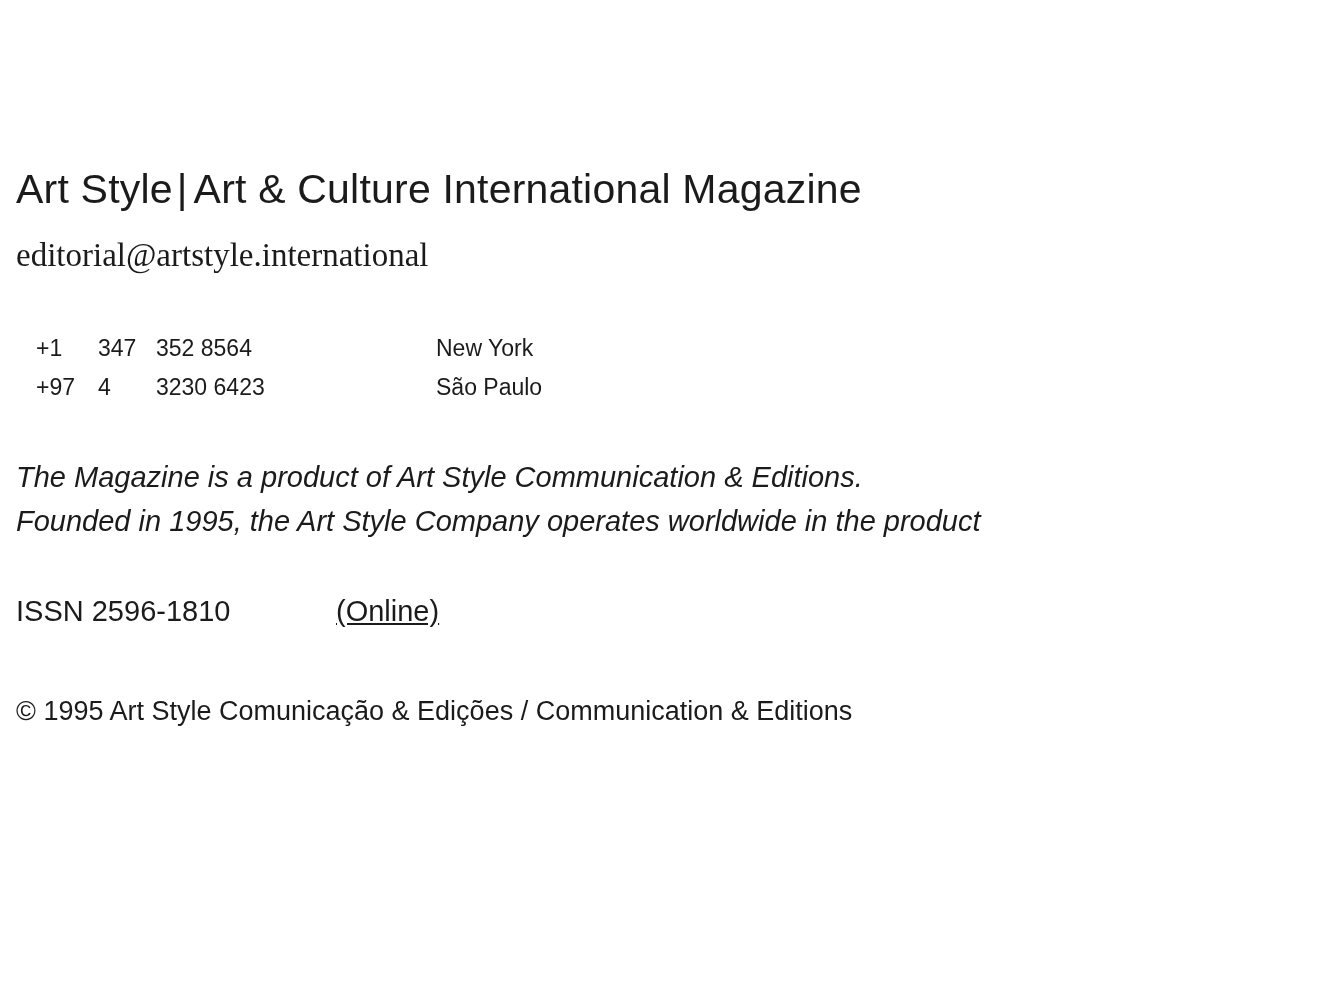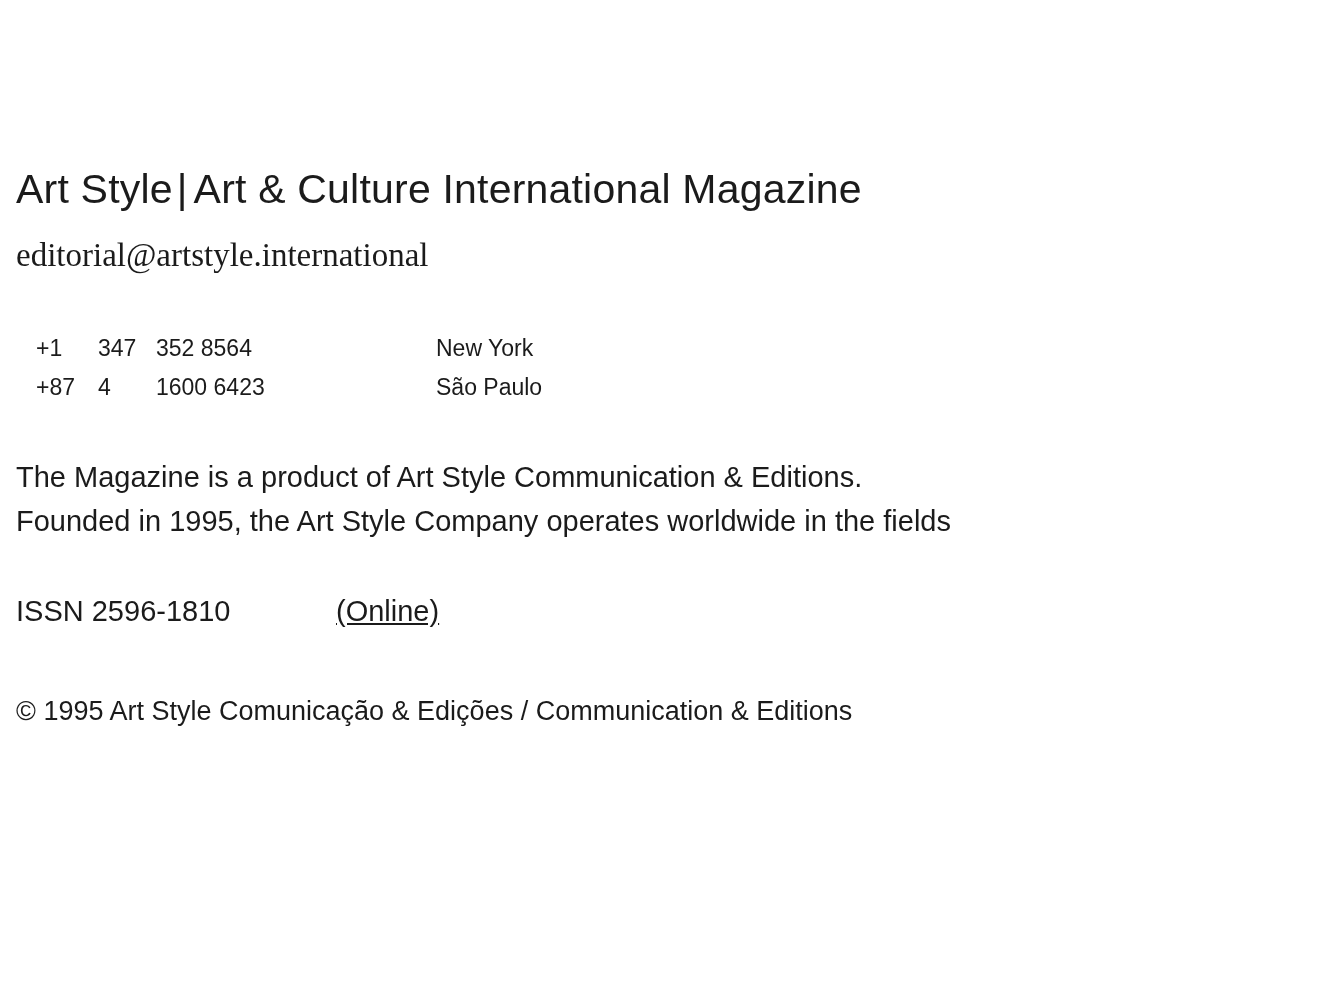--- a/index.html
+++ b/index.html
@@ -62,20 +62,21 @@
     width: 62px;
   }
   .phone-row .num .ac {
     display: inline-block;
     width: 58px;
   }
   .about {
     font-size: 29px;
     line-height: 1.52;
     margin: 0 0 42px 0;
+    font-style: italic;
   }
   .about div {
     white-space: nowrap;
   }
   .issn {
     margin: 0 0 50px 0;
     text-decoration: underline;
   }
   .issn-row {
     font-size: 29px;
@@ -108,27 +109,27 @@
       <span>Art Style</span><span class="sep">|</span><span>Art &amp; Culture International Magazine</span>
     </div>
 
     <div class="email">editorial@artstyle.international</div>
 
     <div class="phones">
       <div class="phone-row">
         <span class="num"><span class="cc">+1</span><span class="ac">347</span><span>352 8564</span></span><span>New York</span>
       </div>
       <div class="phone-row">
-        <span class="num"><span class="cc">+87</span><span class="ac">4</span><span>1600 6423</span></span><span>São Paulo</span>
+        <span class="num"><span class="cc">+97</span><span class="ac">4</span><span>3230 6423</span></span><span>São Paulo</span>
       </div>
     </div>
 
     <div class="about">
       <div>The Magazine is a product of Art Style Communication &amp; Editions.</div>
-      <div>Founded in 1995, the Art Style Company operates worldwide in the fields</div>
+      <div>Founded in 1995, the Art Style Company operates worldwide in the product</div>
     </div>
 
     <div class="issn">
       <div class="issn-row">
         <span class="code">ISSN 2596-1810</span><span>(Online)</span>
       </div>
     </div>
 
     <div class="legal">
       <div>© 1995 Art Style Comunicação &amp; Edições / Communication &amp; Editions</div>

